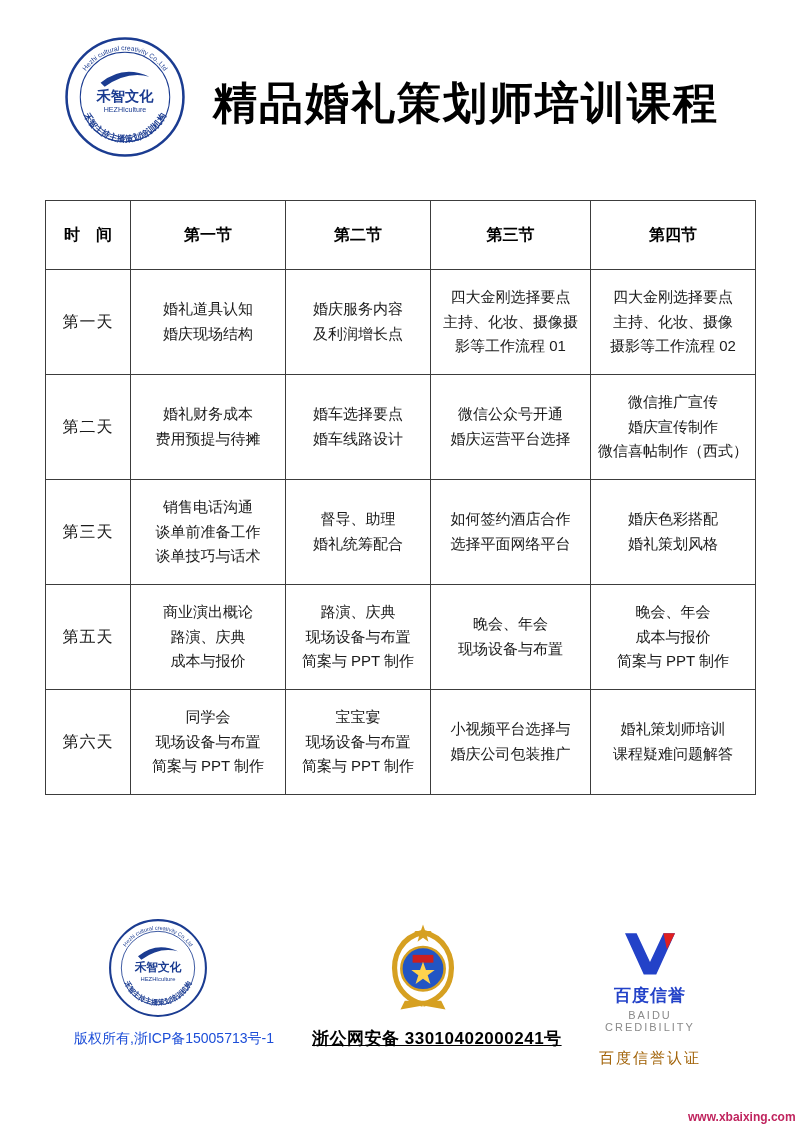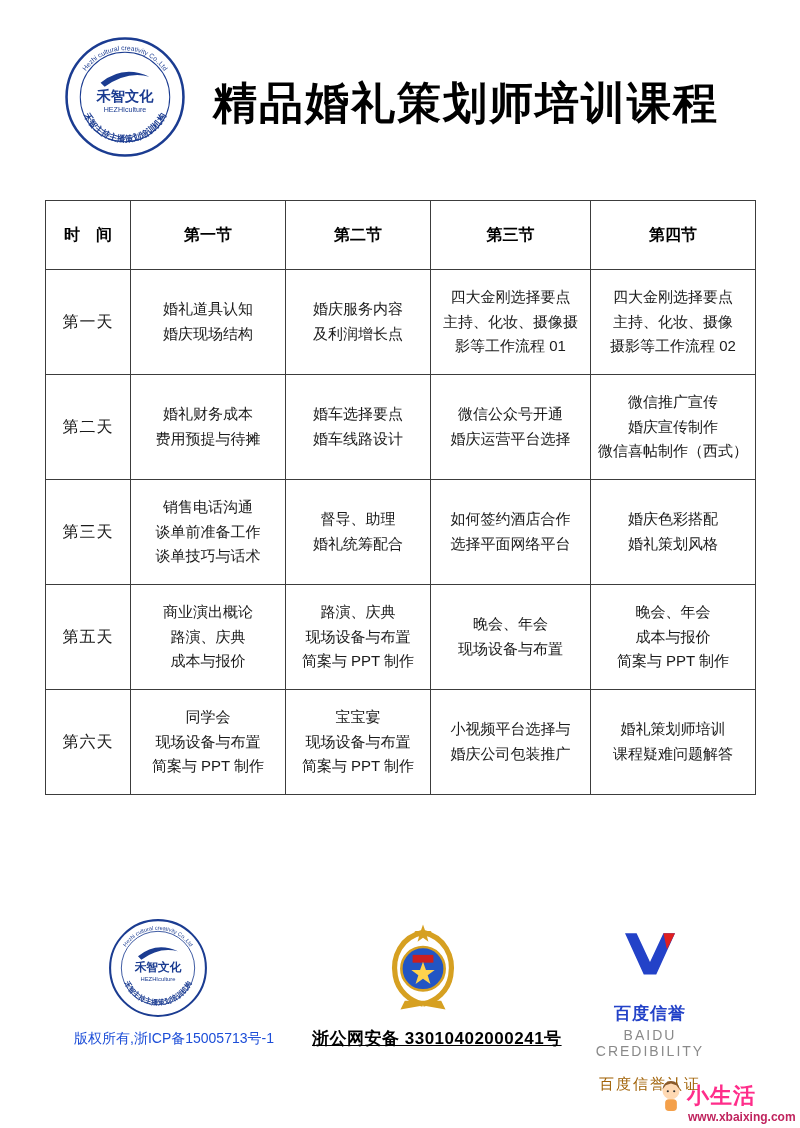--- a/index.html
+++ b/index.html
@@ -83,22 +83,22 @@
     height: 94px;
   }
   .baidu-block {
     position: absolute;
     left: 592px;
     top: 928px;
     width: 116px;
     text-align: center;
   }
   .baidu-v { width: 54px; height: 50px; display: inline-block; }
-  .baidu-name { font-size: 17px; font-weight: bold; color: #2342c8; letter-spacing: 1px; margin-top: 20px; }
-  .baidu-en { font-size: 14px; color: #8a8a8a; letter-spacing: 2px; margin-top: 2px; }
+  .baidu-name { font-size: 17px; font-weight: bold; color: #2342c8; letter-spacing: 1px; margin-top: 2px; }
+  .baidu-en { font-size: 11px; color: #8a8a8a; letter-spacing: 2px; margin-top: 2px; }
   .baidu-cert { font-size: 15px; color: #a16207; letter-spacing: 2px; margin-top: 16px; }
 
   
   .copyright {
     position: absolute;
     left: 74px;
     top: 1030px;
     font-size: 14px;
     color: #1d4ed8;
   }
@@ -278,26 +278,16 @@
     </svg>
     <div class="baidu-name">百度信誉</div>
     <div class="baidu-en">BAIDU CREDIBILITY</div>
     <div class="baidu-cert">百度信誉认证</div>
   </div>
 
   <div class="copyright">版权所有,浙ICP备15005713号-1</div>
   <div class="police-text">浙公网安备 33010402000241号</div>
 
   <div class="watermark">
-    <div class="wm-top">
-      <svg viewBox="0 0 24 30" width="26" height="32">
-        <circle cx="12" cy="10" r="8" fill="#ffd9b3"></circle>
-        <path d="M 4,9 A 8,8 0 0 1 20,9 L 17,5 L 12,3.2 L 7,5 Z" fill="#8a5a2b"></path>
-        <circle cx="9" cy="10.5" r="1" fill="#333"></circle>
-        <circle cx="15" cy="10.5" r="1" fill="#333"></circle>
-        <rect x="6.5" y="18" width="11" height="11" rx="3.5" fill="#f4a04a"></rect>
-      </svg>
-      <span class="wm-name">小生活</span>
-    </div>
     <div class="wm-url">www.xbaixing.com</div>
   </div>
 
 </div>
 
 </body></html>

